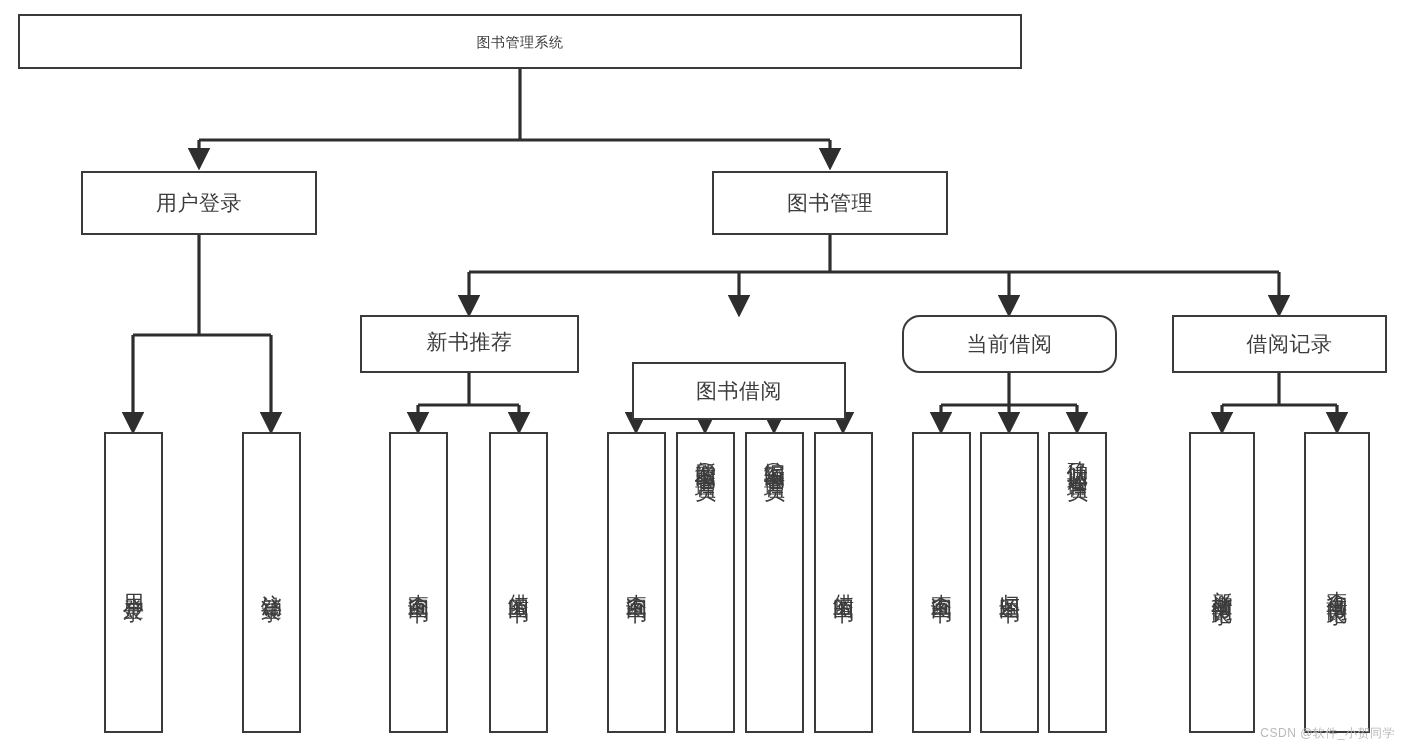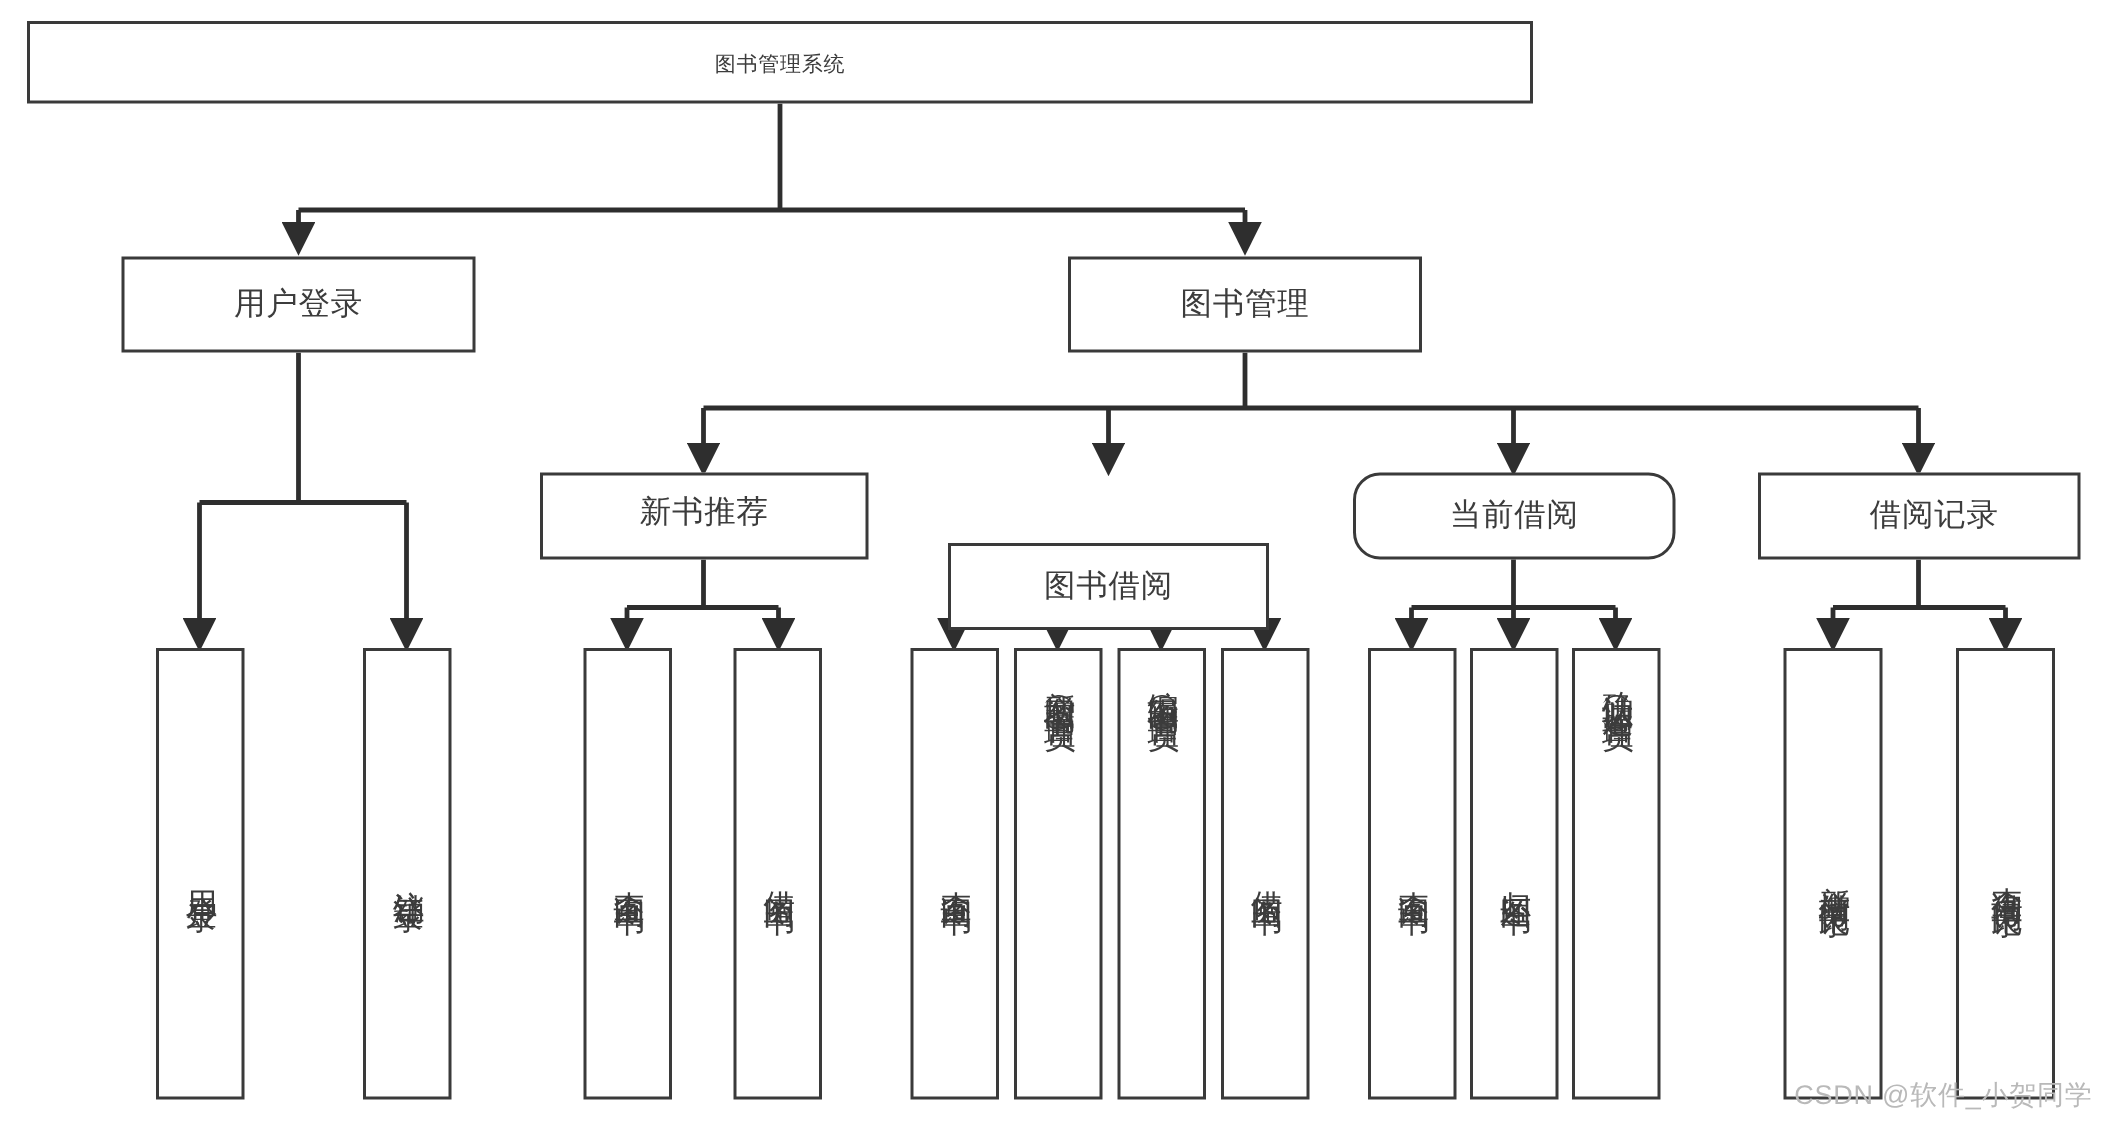--- a/index.html
+++ b/index.html
@@ -44,21 +44,21 @@
     font-size:21px;
     line-height:26px;
     letter-spacing:3px;
     white-space:nowrap;
   }
   .node.vert.mid{ align-items:center; padding-top:0; }
 
   #watermark{
     position:absolute;
     right:10px;bottom:5px;
-    font-size:18px;
+    font-size:12px;
     color:#b9b9b9;
     white-space:nowrap;
     letter-spacing:0.5px;
   }
 </style>
 </head>
 <body>
 
 <div id="diagram">
 

